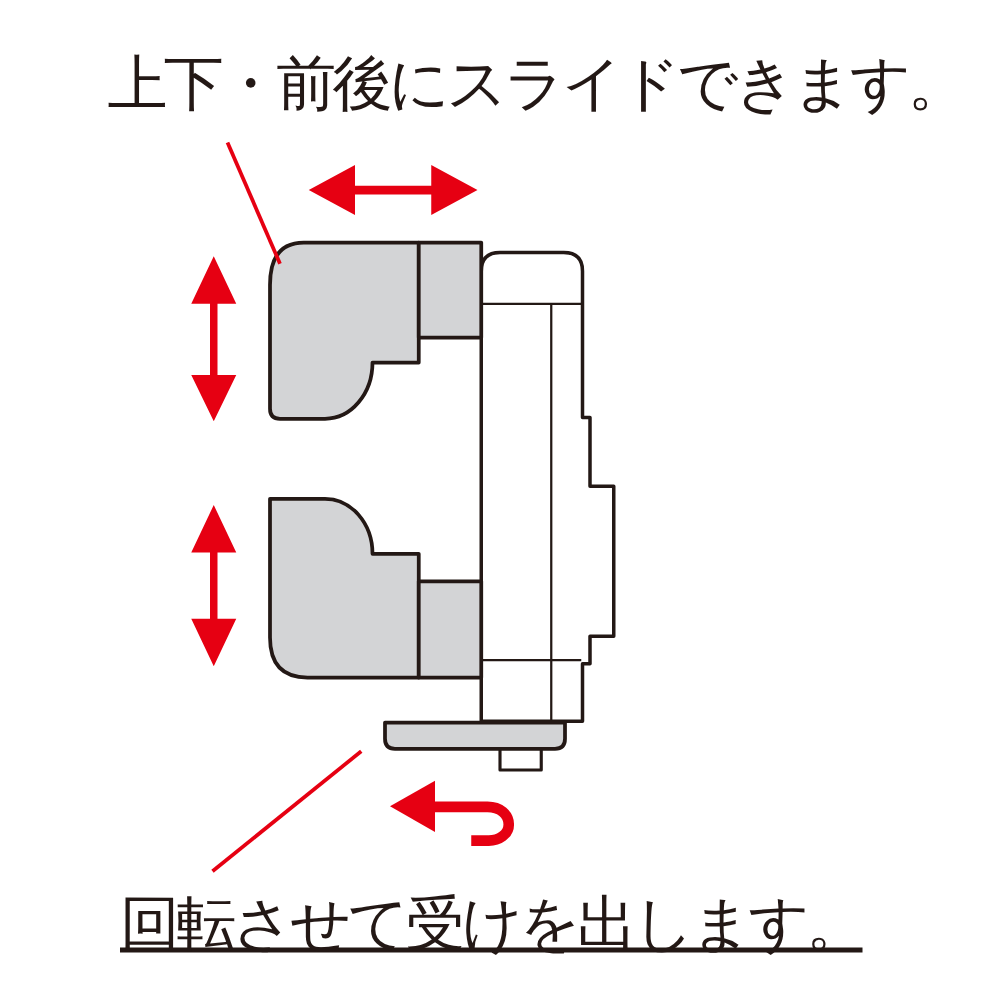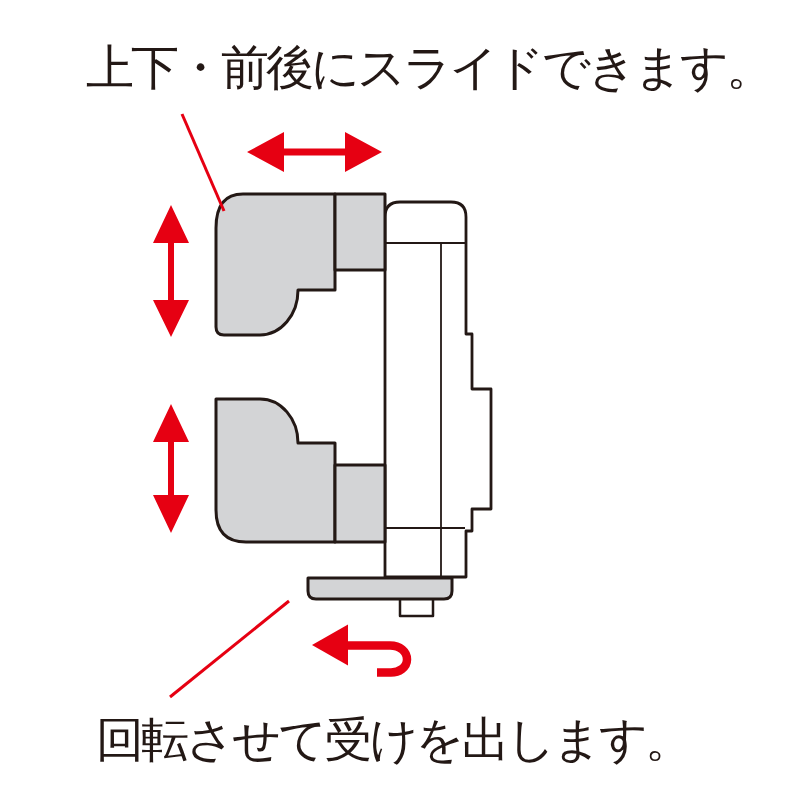--- a/index.html
+++ b/index.html
@@ -6,21 +6,21 @@
   .stage{
     position:relative;width:758px;height:800px;background:#ffffff;overflow:hidden;
     font-family:"Liberation Sans","DejaVu Sans",sans-serif;
   }
   .diagram-svg{position:absolute;left:0;top:0;}
   .caption{
     position:absolute;white-space:nowrap;color:#231815;
     font-size:48px;line-height:1;letter-spacing:-3px;font-weight:400;
   }
   .caption-top{left:86px;top:44px;}
-  .caption-bottom{left:96px;top:716px;}
+  .caption-bottom{left:96px;top:716px;text-decoration:underline;}
 </style>
 </head>
 <body>
 
 <div class="stage">
 
   <svg class="diagram-svg" width="800" height="800" viewBox="0 0 800 800">
 
     <g stroke-width="2.8" stroke-linejoin="round" fill-rule="evenodd" fill="#ffffff" stroke="#231815">
       <path d="M385,217 Q385,202 400,202 L451,202 Q466,202 466,217

